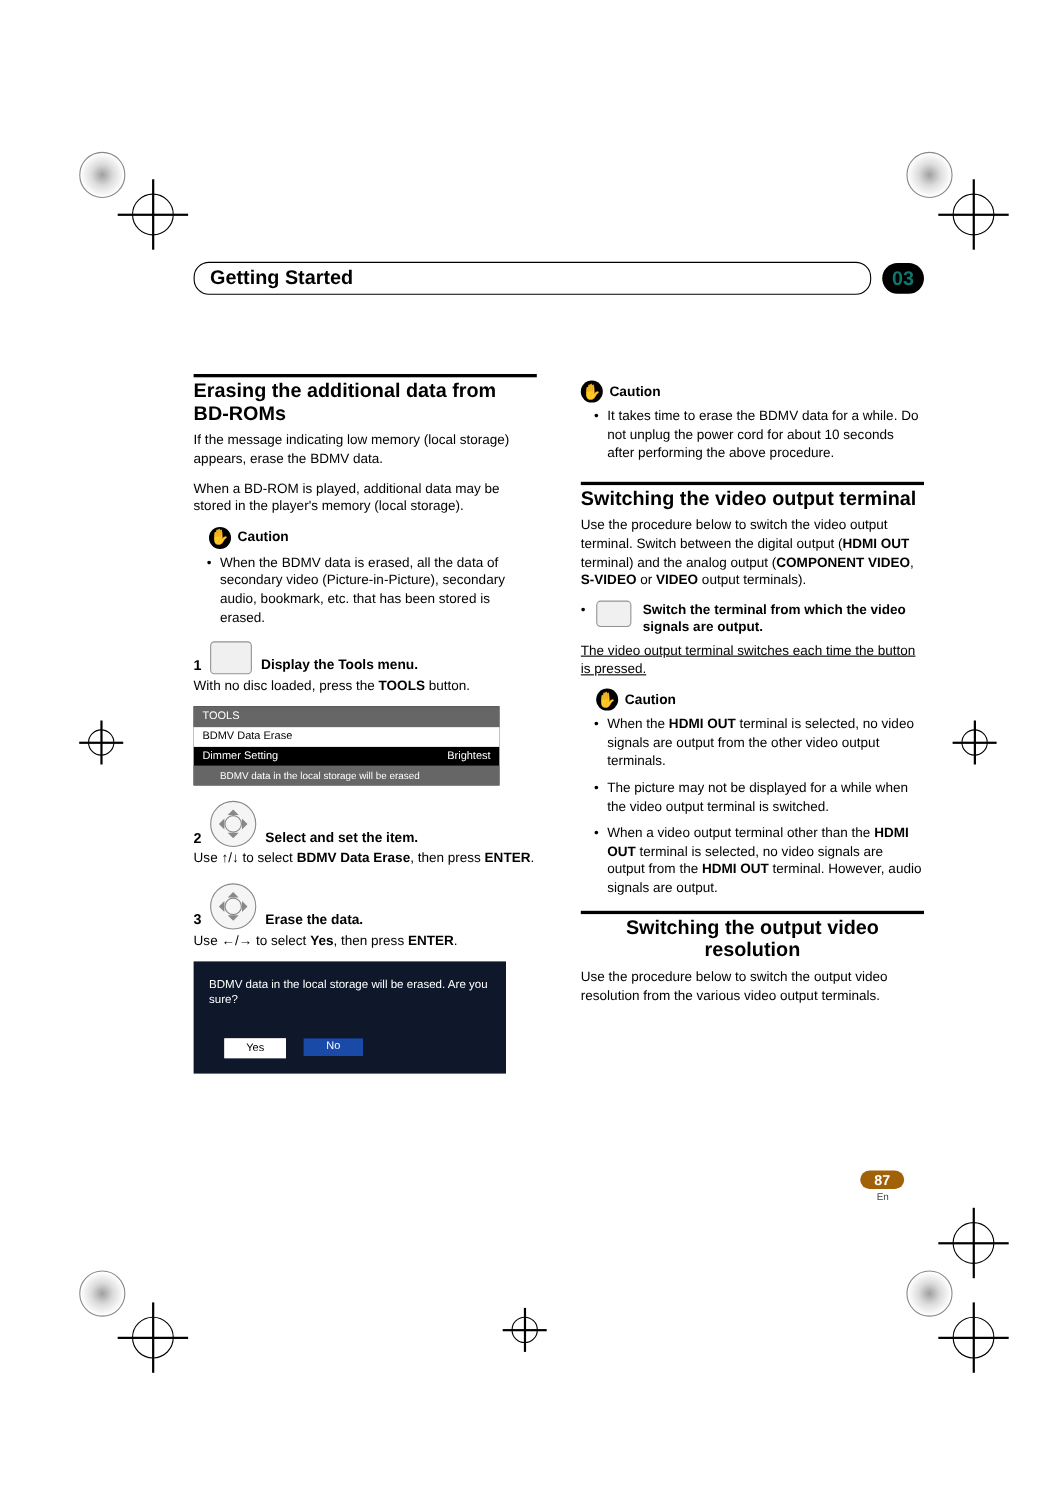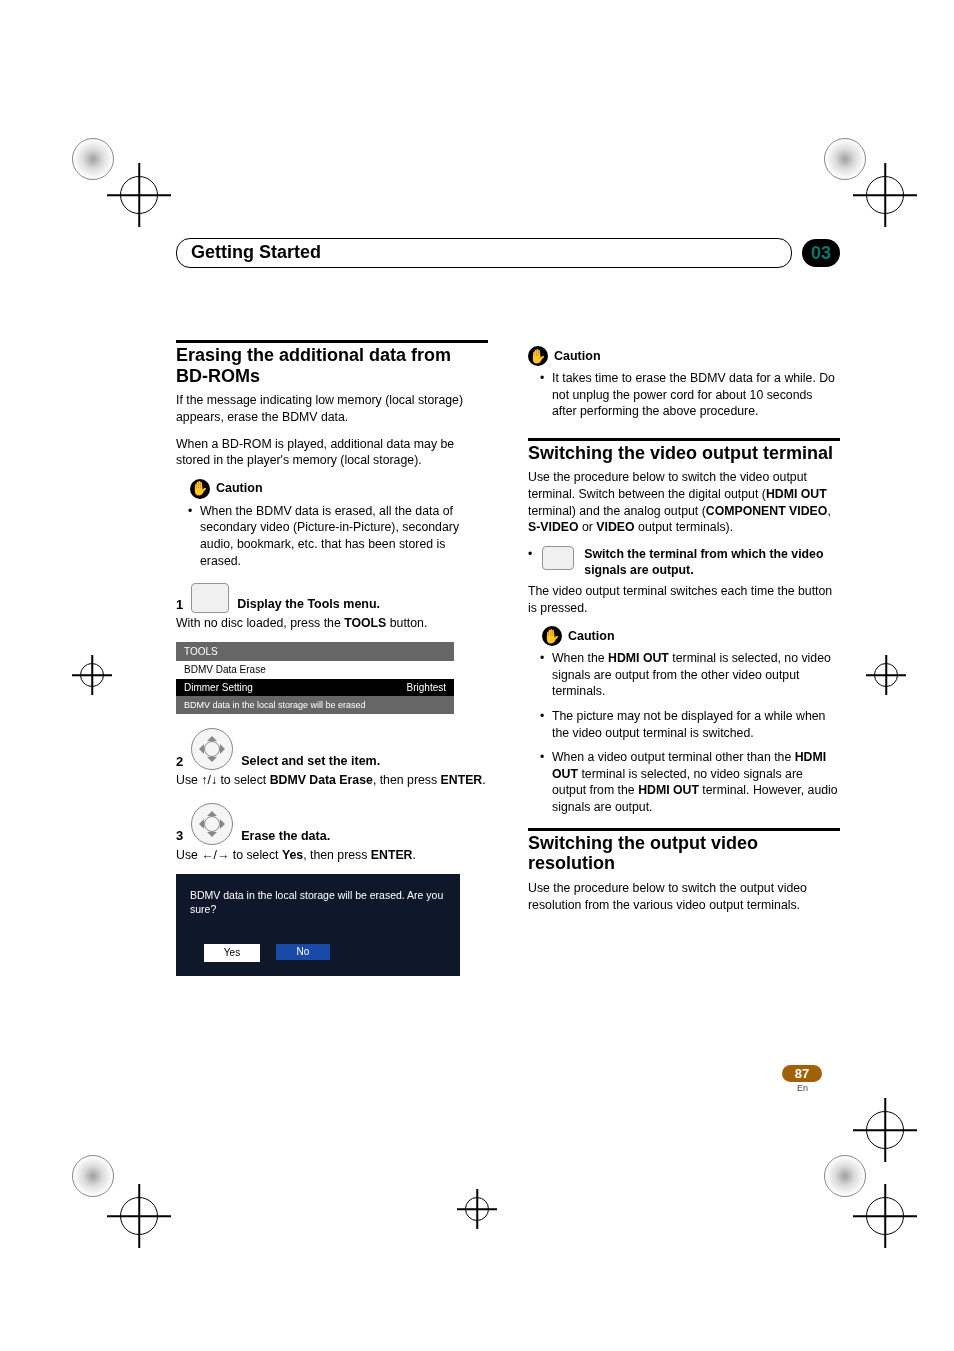--- a/index.html
+++ b/index.html
@@ -200,21 +200,21 @@
     display:flex; justify-content:space-between;
   }
   .screenshot .row {
     display: flex;
     padding: 2px 8px;
     gap: 8px;
   }
   .screenshot .row.sel { background: #fff; color: #000; }
   .screenshot .footer {
     background: #666;
-    padding: 3px 8px;
+    padding: 3px 24px;
     font-size: 9px;
   }
 
   .dialog {
     width: 284px;
     background: #0f172a;
     color: #fff;
     font-size: 10.5px;
     padding: 14px;
     box-sizing: border-box;
@@ -385,39 +385,39 @@
       <div class="sec-head" style="margin-top:18px;">Switching the video output terminal</div>
       <p>
         <span>Use the procedure below to switch the video output terminal. Switch between the digital output (</span><span class="b">HDMI OUT</span><span> terminal) and the analog output (</span><span class="b">COMPONENT VIDEO</span><span>, </span><span class="b">S-VIDEO</span><span> or </span><span class="b">VIDEO</span><span> output terminals).</span>
       </p>
 
       <div style="display:flex; gap:10px; align-items:flex-start; margin-top:6px;">
         <span>•</span>
         <div class="step-icon" style="width:30px; height:22px;"></div>
         <span class="b" style="flex:1;">Switch the terminal from which the video signals are output.</span>
       </div>
-      <p style="margin-top:4px;">The video output terminal switches each time the button is pressed.</p>
+      <p style="margin-top:4px;text-decoration:underline;">The video output terminal switches each time the button is pressed.</p>
 
       <div class="caution-row ml">
         <div class="hand-icon">
             <span>✋</span>
           </div>
         <span>Caution</span>
       </div>
       <ul class="bullets">
         <li>
           <span>When the </span><span class="b">HDMI OUT</span><span> terminal is selected, no video signals are output from the other video output terminals.</span>
         </li>
         <li>The picture may not be displayed for a while when the video output terminal is switched.</li>
         <li>
           <span>When a video output terminal other than the </span><span class="b">HDMI OUT</span><span> terminal is selected, no video signals are output from the </span><span class="b">HDMI OUT</span><span> terminal. However, audio signals are output.</span>
         </li>
       </ul>
 
-      <div class="sec-head" style="margin-top:12px;">Switching the output video resolution</div>
+      <div class="sec-head" style="margin-top:12px;text-align:center;">Switching the output video resolution</div>
       <p>Use the procedure below to switch the output video resolution from the various video output terminals.</p>
 
     </div>
   </div>
 </div>
 
 <div class="pagebadge">
   <div class="pill">87</div>
   <div class="lang">En</div>
 </div>

